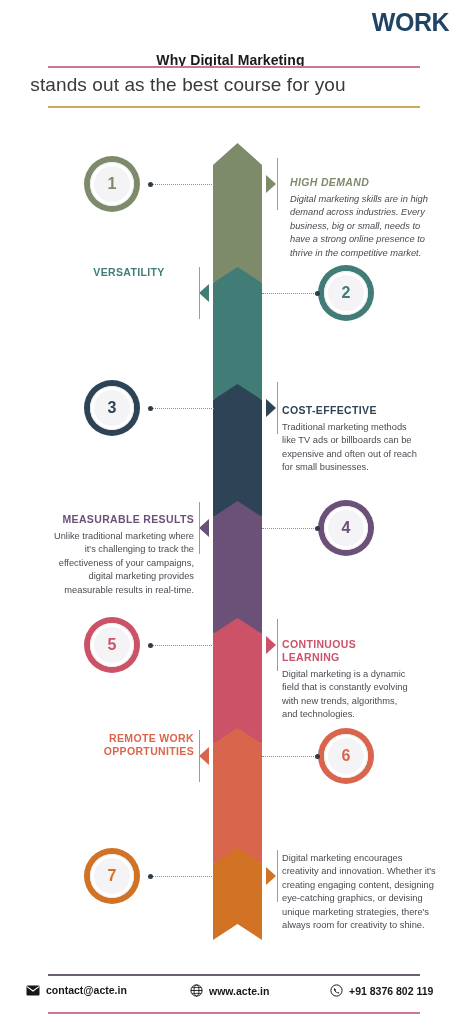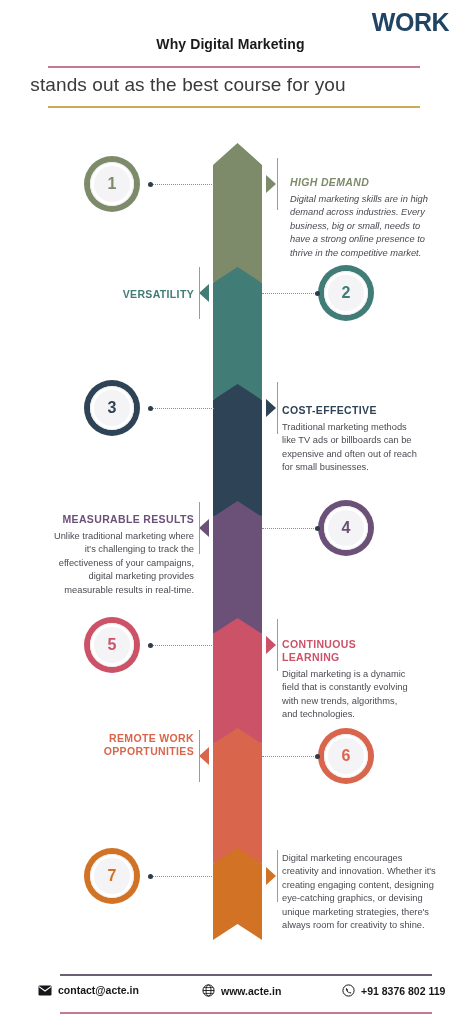--- a/index.html
+++ b/index.html
@@ -14,21 +14,21 @@
 
   
   #header{position:absolute;left:0;top:0;width:467px;height:130px;}
   #logo{
     position:absolute;right:18px;top:8px;
     font-size:25px;font-weight:700;letter-spacing:-0.5px;
     color:#1f4464;
     font-family:"Liberation Sans", sans-serif;
   }
   #title-main{
-    position:absolute;left:0;top:36px;width:461px;
+    position:absolute;left:0;top:52px;width:461px;
     text-align:center;
     font-size:14px;font-weight:700;color:#1a1a1a;
     letter-spacing:0.1px;
   }
   #rule-top{
     position:absolute;left:48px;top:66px;width:372px;height:2px;
     background:#c9798f;
   }
   #title-sub{
     position:absolute;left:0;top:74px;width:376px;
@@ -99,21 +99,21 @@
     position:absolute;
     width:0;height:0;
     border-top:9px solid transparent;
     border-bottom:9px solid transparent;
   }
   .ptr-right{border-left:10px solid #000;}
   .ptr-left{border-right:10px solid #000;}
   .vline{position:absolute;width:1px;background:#9a9aa2;}
 
   
-  #footer{position:absolute;left:12px;top:966px;width:438px;height:58px;}
+  #footer{position:absolute;left:0;top:966px;width:438px;height:58px;}
   #f-rule-top{position:absolute;left:48px;top:8px;width:372px;height:2px;background:#6b5f74;}
   #f-rule-bot{position:absolute;left:48px;top:46px;width:372px;height:2px;background:#c9798f;}
   .f-item{
     position:absolute;top:18px;
     display:flex;align-items:center;gap:6px;
     font-size:10.5px;font-weight:700;color:#17171b;
   }
   .f-ico{display:inline-flex;align-items:center;justify-content:center;}
 </style>
 </head>
@@ -160,21 +160,21 @@
     <div class="section">
       <div class="circle" style="left: 318px; top: 265px; background: rgb(65, 124, 118);">
         <span class="ring2"></span>
         <span class="ring3"></span>
         <span class="num" style="color:#417c76">2</span>
       </div>
       <div class="dots" style="left: 262px; top: 293px; width: 56px;"></div>
       <div class="dot-cap" style="left: 315px; top: 291px;"></div>
       <div class="ptr ptr-left" style="top: 284px; left: 199px; border-right-color: rgb(65, 124, 118);"></div>
       <div class="vline" style="left: 199px; top: 267px; height: 52px;"></div>
-      <div class="textblock tb-left" style="top: 288px; width: 130px; left: 64px;">
+      <div class="textblock tb-left" style="top: 266px; width: 130px; left: 64px; text-align: center;">
         <h3 style="color: rgb(65, 124, 118);">VERSATILITY</h3>
       </div>
     </div>
     <div class="section">
       <div class="circle" style="left: 84px; top: 380px; background: rgb(46, 67, 86);">
         <span class="ring2"></span>
         <span class="ring3"></span>
         <span class="num" style="color:#2e4356">3</span>
       </div>
       <div class="dots" style="left: 150px; top: 408px; width: 64px;"></div>

